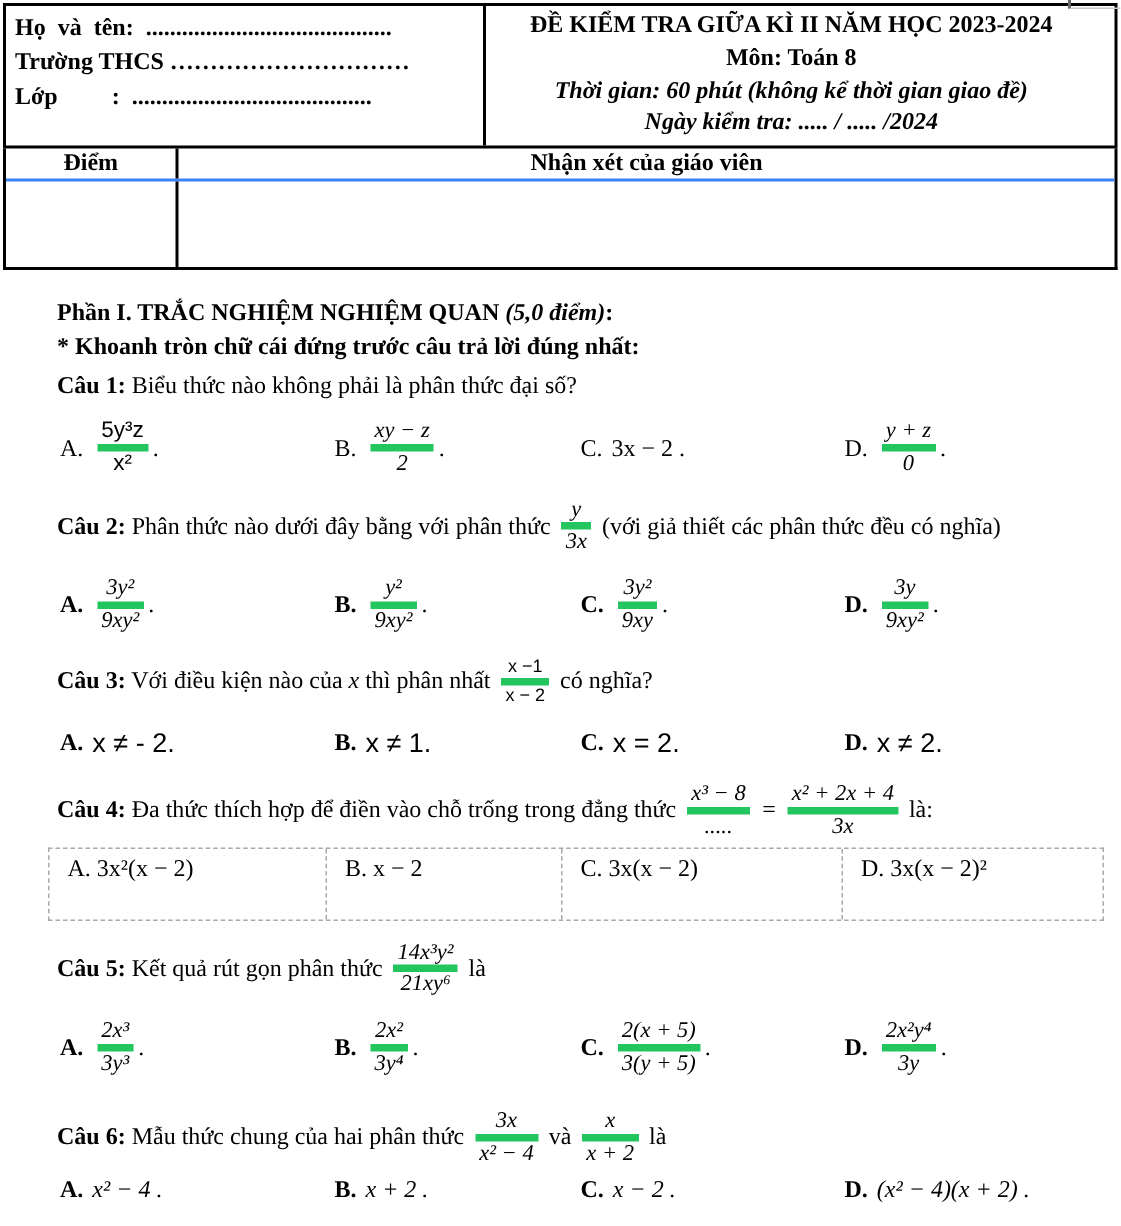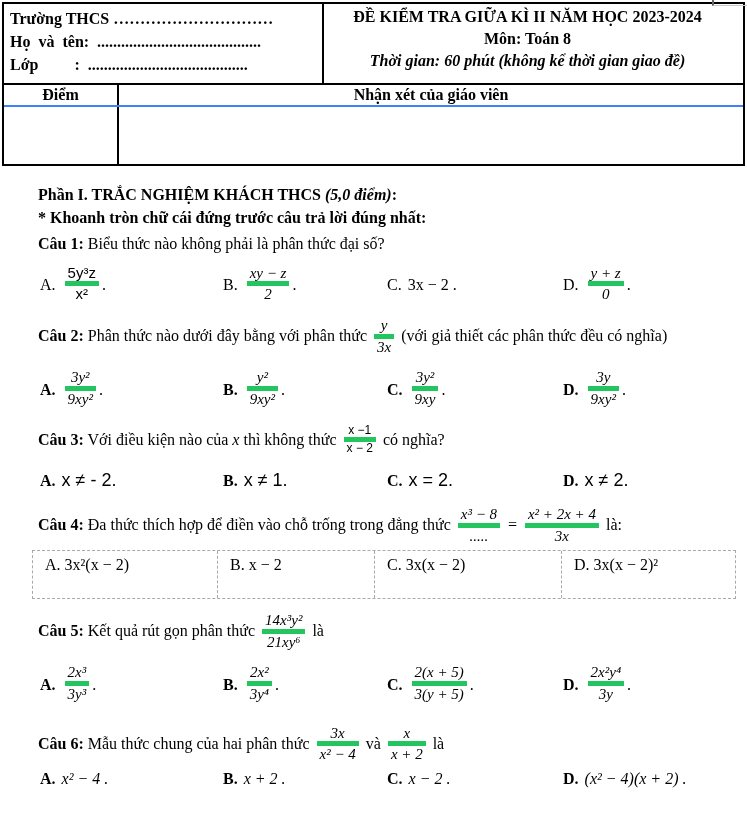--- a/index.html
+++ b/index.html
@@ -57,46 +57,47 @@
   .q4-cell:last-child{border-right:none;}
 </style>
 </head>
 <body>
 
 <div class="corner-notch"></div>
 
 <div class="hdr-wrap">
   <div class="top-table">
     <div class="top-left">
+      <div>Họ  và  tên:  .........................................</div>
       <div>Trường THCS …………………………</div>
-      <div>Họ  và  tên:  .........................................</div>
       <div>Lớp         :  ........................................</div>
     </div>
     <div class="top-right">
       <div class="line">ĐỀ KIỂM TRA GIỮA KÌ II NĂM HỌC 2023-2024</div>
       <div class="line">Môn: Toán 8</div>
       <div class="line it">Thời gian: 60 phút (không kể thời gian giao đề)</div>
+      <div class="line it">Ngày kiểm tra: ..... / ..... /2024</div>
     </div>
   </div>
   <div class="score-table">
     <div class="score-head">
       <div class="score-head-left">Điểm</div>
       <div class="score-head-right">Nhận xét của giáo viên</div>
     </div>
     <div class="score-body">
       <div class="score-body-left"></div>
       <div class="score-body-right"></div>
     </div>
   </div>
 </div>
 
 <div class="content">
 
   <div class="part-title">
-    <span>Phần I. TRẮC NGHIỆM KHÁCH THCS </span><span class="it">(5,0 điểm)</span><span>:</span>
+    <span>Phần I. TRẮC NGHIỆM NGHIỆM QUAN </span><span class="it">(5,0 điểm)</span><span>:</span>
   </div>
   <div class="instruction">* Khoanh tròn chữ cái đứng trước câu trả lời đúng nhất:</div>
 
   <div class="qline">
     <span class="qlabel">Câu 1:</span>
     <span>Biểu thức nào không phải là phân thức đại số?</span>
   </div>
   <div class="opts tall">
     <span class="opt">
       <span class="ol">A.</span>
@@ -169,21 +170,21 @@
           <span class="den">9xy²</span>
         </span>
       <span>.</span>
     </span>
   </div>
 
   <div class="qline" style="margin-top:12px;">
     <span class="qlabel">Câu 3:</span>
     <span>Với điều kiện nào của</span>
     <span class="it">x</span>
-    <span>thì không thức</span>
+    <span>thì phân nhất</span>
     <span class="frac sans" style="font-size:12px;">
         <span class="num">x −1</span>
         <span class="den">x − 2</span>
       </span>
     <span>có nghĩa?</span>
   </div>
   <div class="opts flat" style="margin-top:14px;">
     <span class="opt">
       <b class="ol">A.</b>
       <span class="sansmath">x ≠ - 2.</span>

